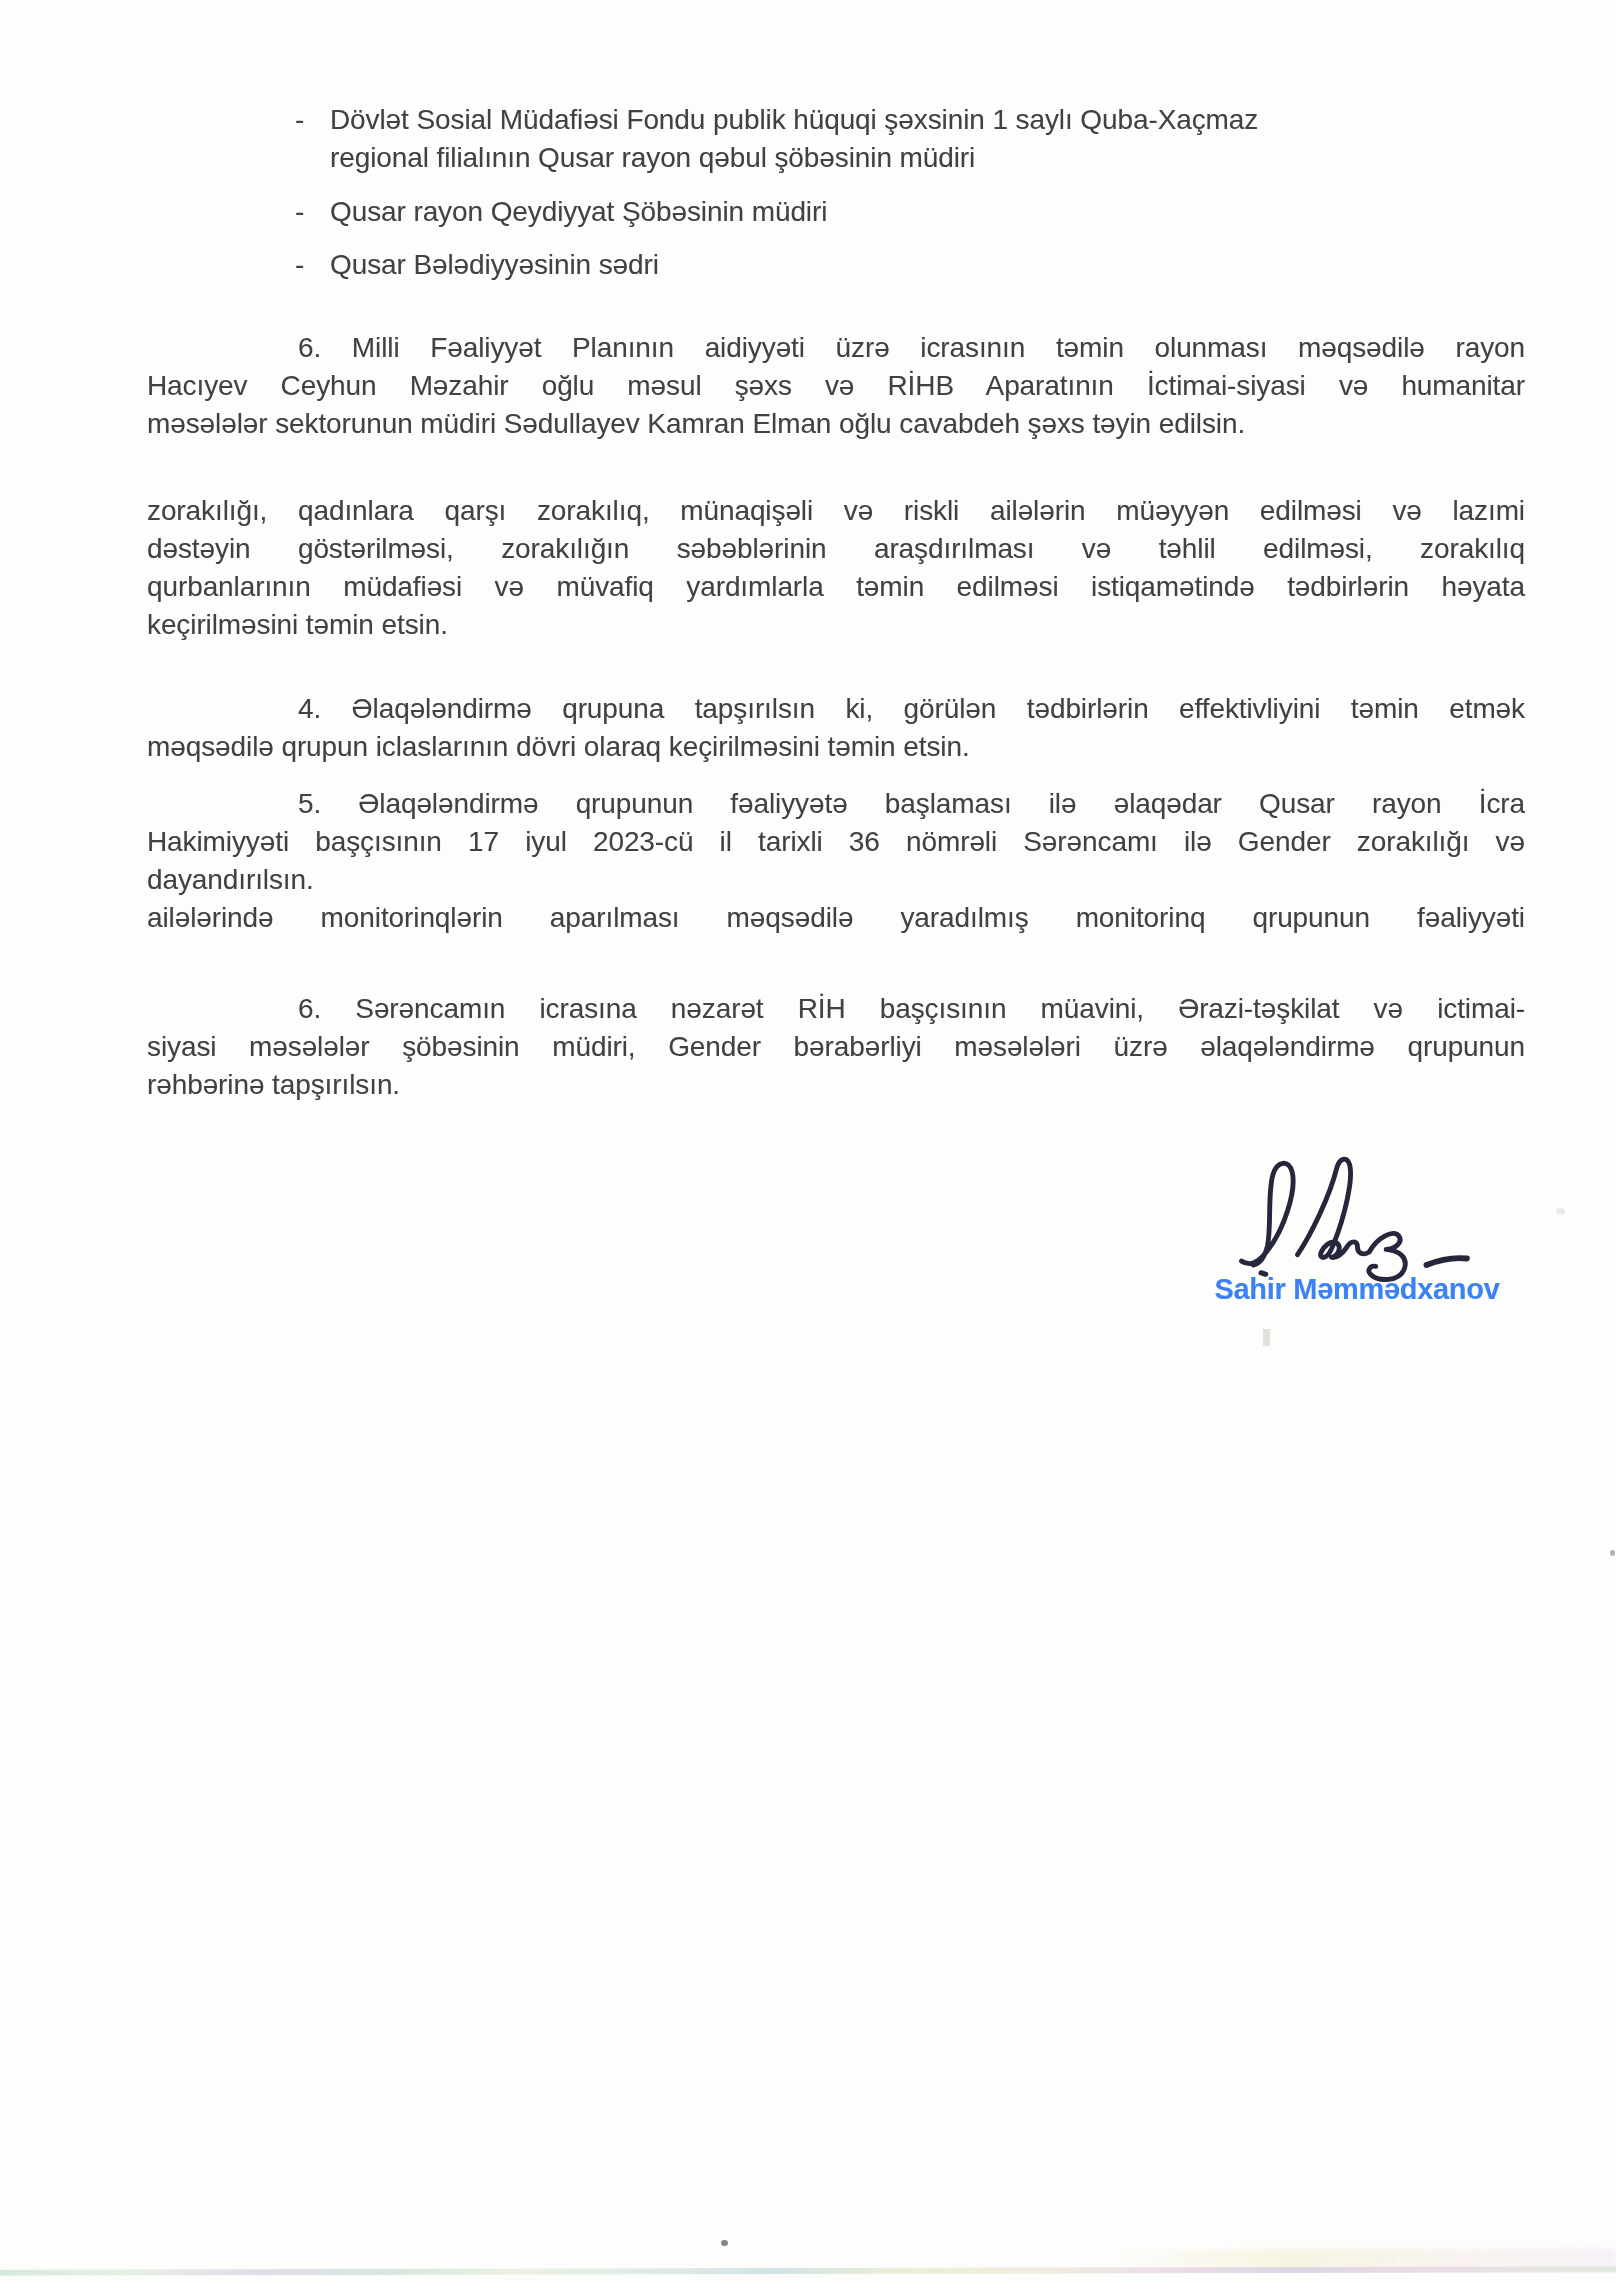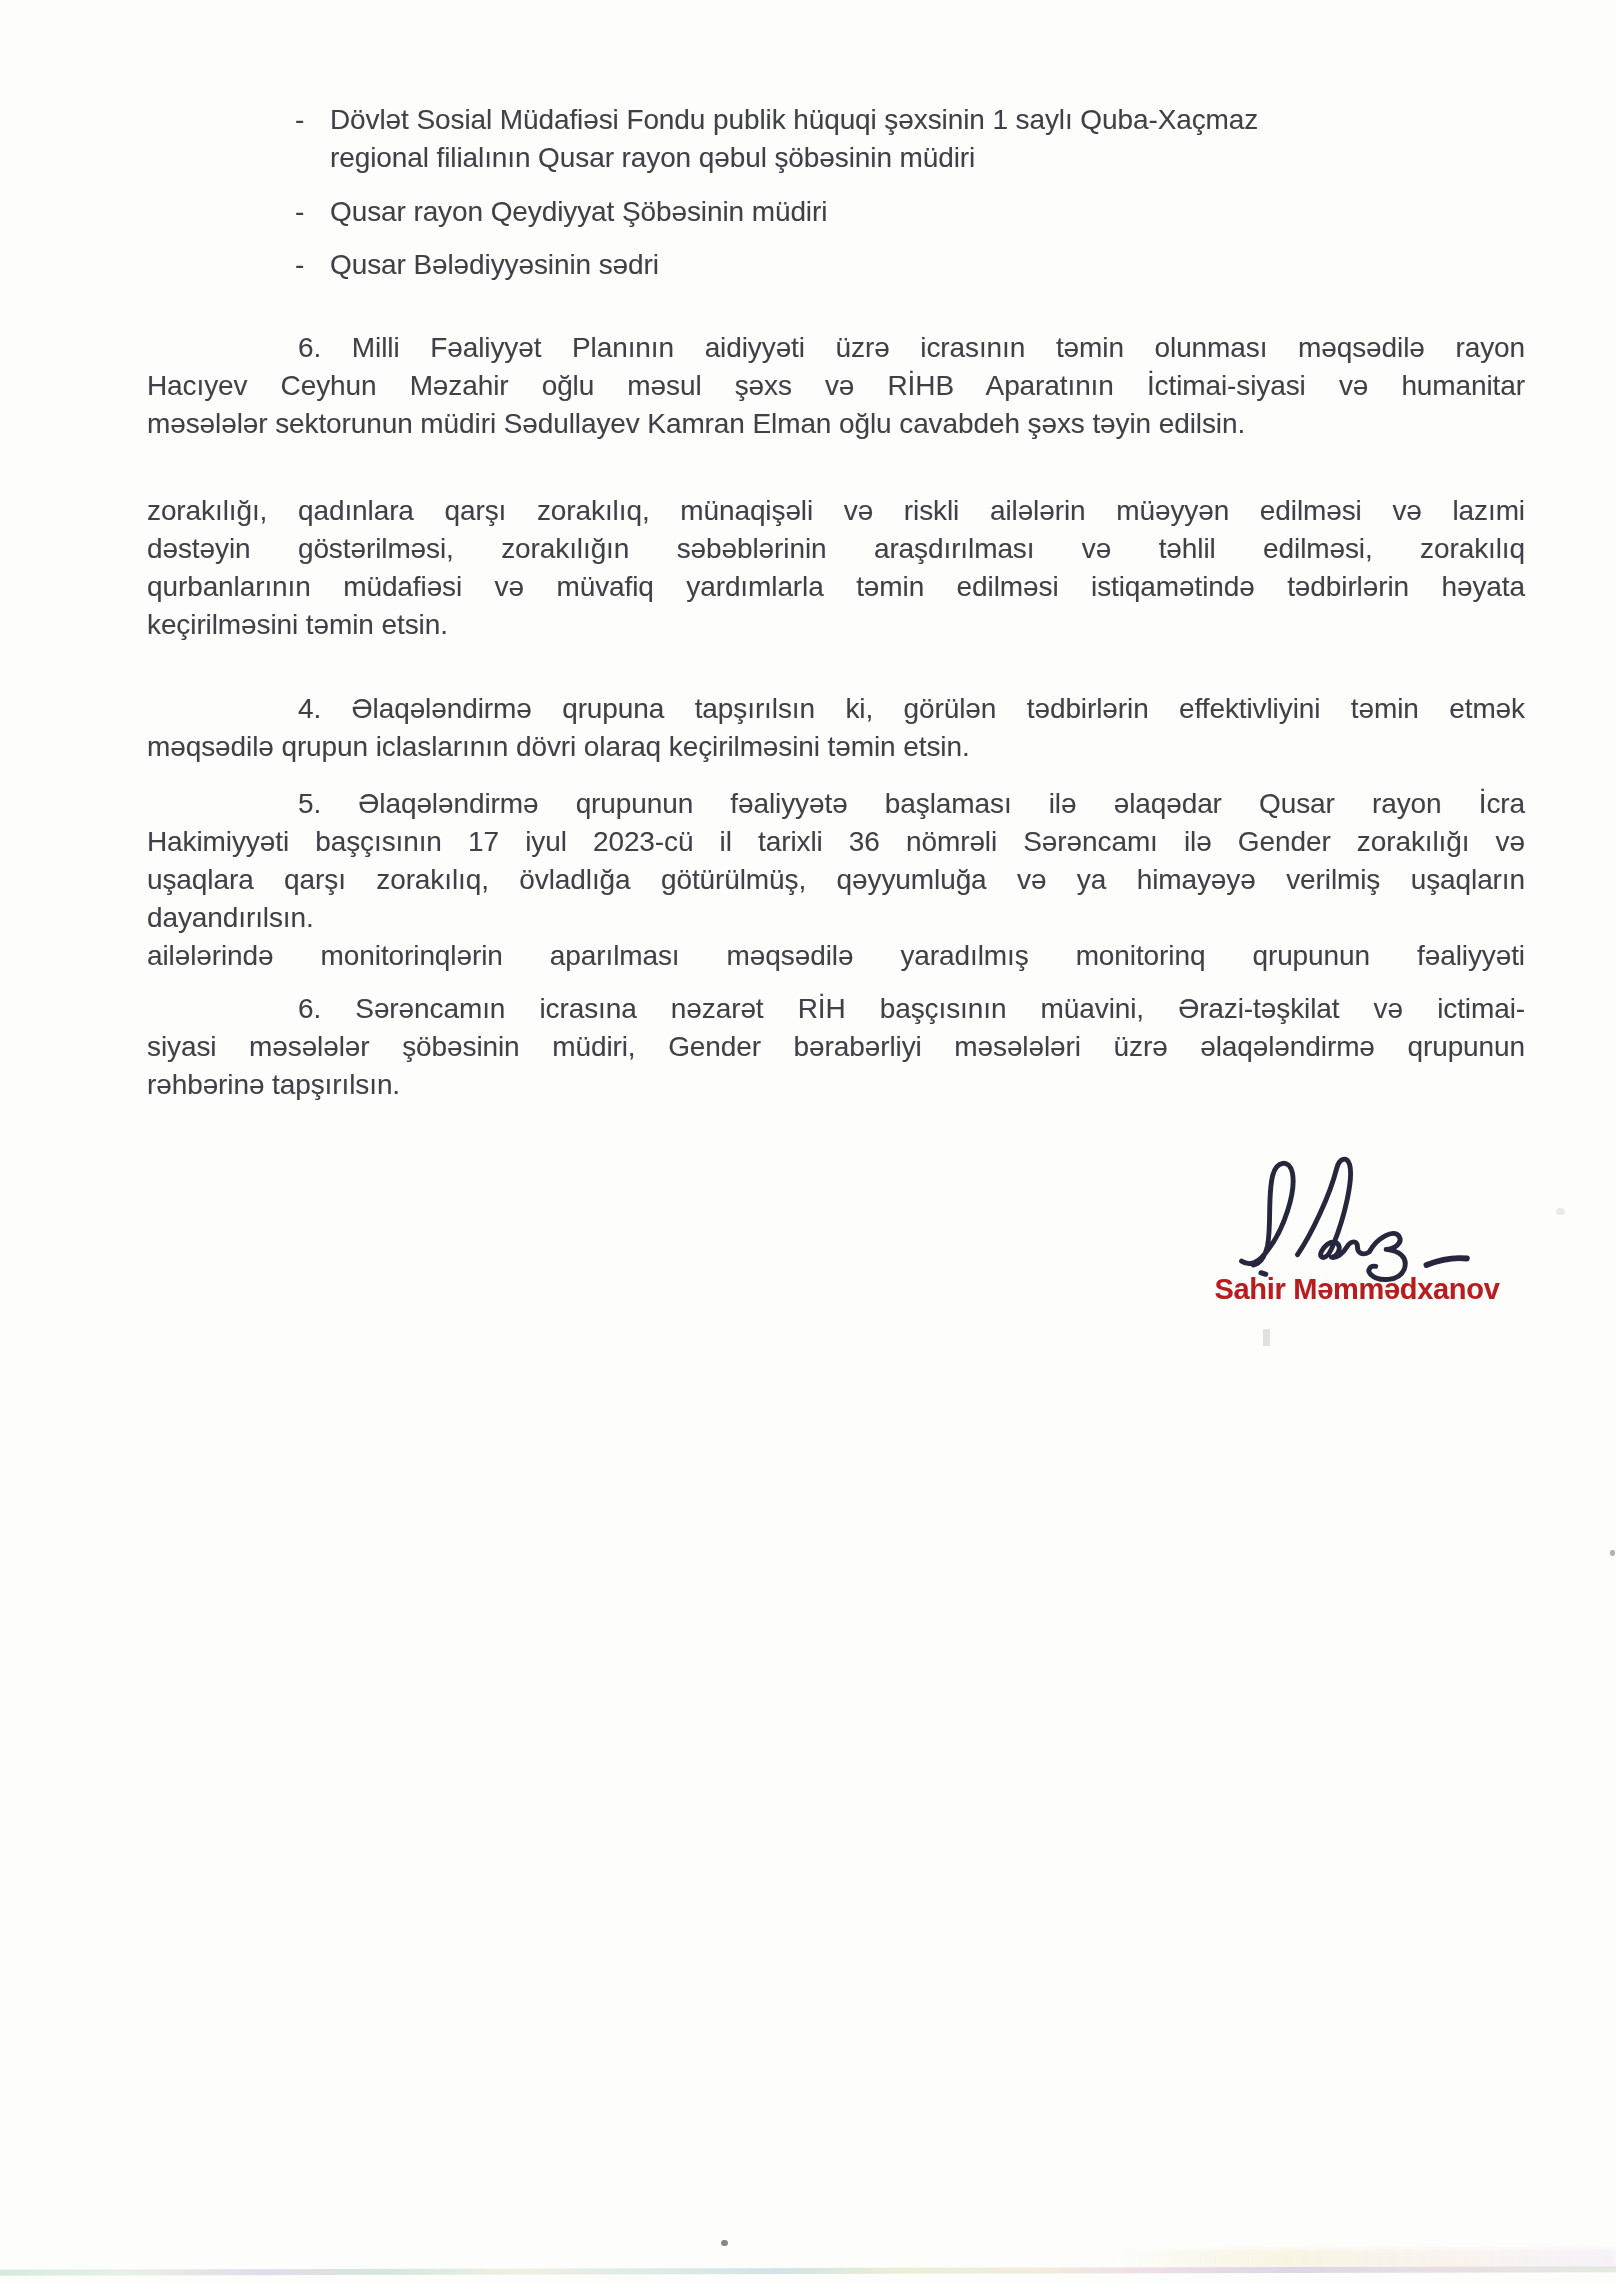--- a/index.html
+++ b/index.html
@@ -24,21 +24,21 @@
   .p2{top:329px;} .p3{top:492px;} .p4{top:690px;} .p5{top:785px;} .p6{top:990px;}
 
   .bullets{position:absolute;left:295px;top:101px;}
   .bullet-item{display:flex;}
   .bullet-item + .bullet-item{margin-top:15.6px;}
   .bullet-marker{flex:0 0 35px;width:35px;height:38px;line-height:38px;font-size:28px;}
 
   .sig-name{
     position:absolute;left:1189px;top:1273px;width:336px;
     text-align:center;font-weight:bold;font-size:29px;
-    color:#b91c1c;letter-spacing:-0.3px;white-space:nowrap;
+    color:#3b82f6;letter-spacing:-0.3px;white-space:nowrap;
   }
   .sig-svg{position:absolute;left:1235px;top:1149px;}
 
   
   .scan-line-bottom{
     position:absolute;left:0;top:2268px;width:1616px;height:5.9px;
     background:linear-gradient(90deg,
       #cfe7d8 0%, #e3efe2 8%, #ded7e6 16%, #cfe3da 24%, #e9f0dd 32%,
       #d9e8e4 40%, #cbdfe2 48%, #e8eecf 56%, #f0ead8 64%, #ead9e6 72%,
       #d8cfe4 80%, #e6d8e2 88%, #dfe8da 100%);
@@ -97,21 +97,20 @@
   </div>
 
   <div class="para p4">
     <div class="line just indent">4. Əlaqələndirmə qrupuna tapşırılsın ki, görülən tədbirlərin effektivliyini təmin etmək</div>
     <div class="line nw">məqsədilə qrupun iclaslarının dövri olaraq keçirilməsini təmin etsin.</div>
   </div>
 
   <div class="para p5">
     <div class="line just indent">5. Əlaqələndirmə qrupunun fəaliyyətə başlaması ilə əlaqədar Qusar rayon İcra</div>
     <div class="line just">Hakimiyyəti başçısının 17 iyul 2023-cü il tarixli 36 nömrəli Sərəncamı ilə Gender zorakılığı və</div>
-    <div class="line just">uşaqlara qarşı zorakılıq, övladlığa götürülmüş, qəyyumluğa və ya himayəyə verilmiş uşaqların</div>
     <div class="line nw">dayandırılsın.</div>
     <div class="line just">ailələrində monitorinqlərin aparılması məqsədilə yaradılmış monitorinq qrupunun fəaliyyəti</div>
   </div>
 
   <div class="para p6">
     <div class="line just indent">6. Sərəncamın icrasına nəzarət RİH başçısının müavini, Ərazi-təşkilat və ictimai-</div>
     <div class="line just">siyasi məsələlər şöbəsinin müdiri, Gender bərabərliyi məsələləri üzrə əlaqələndirmə qrupunun</div>
     <div class="line nw">rəhbərinə tapşırılsın.</div>
   </div>
 

